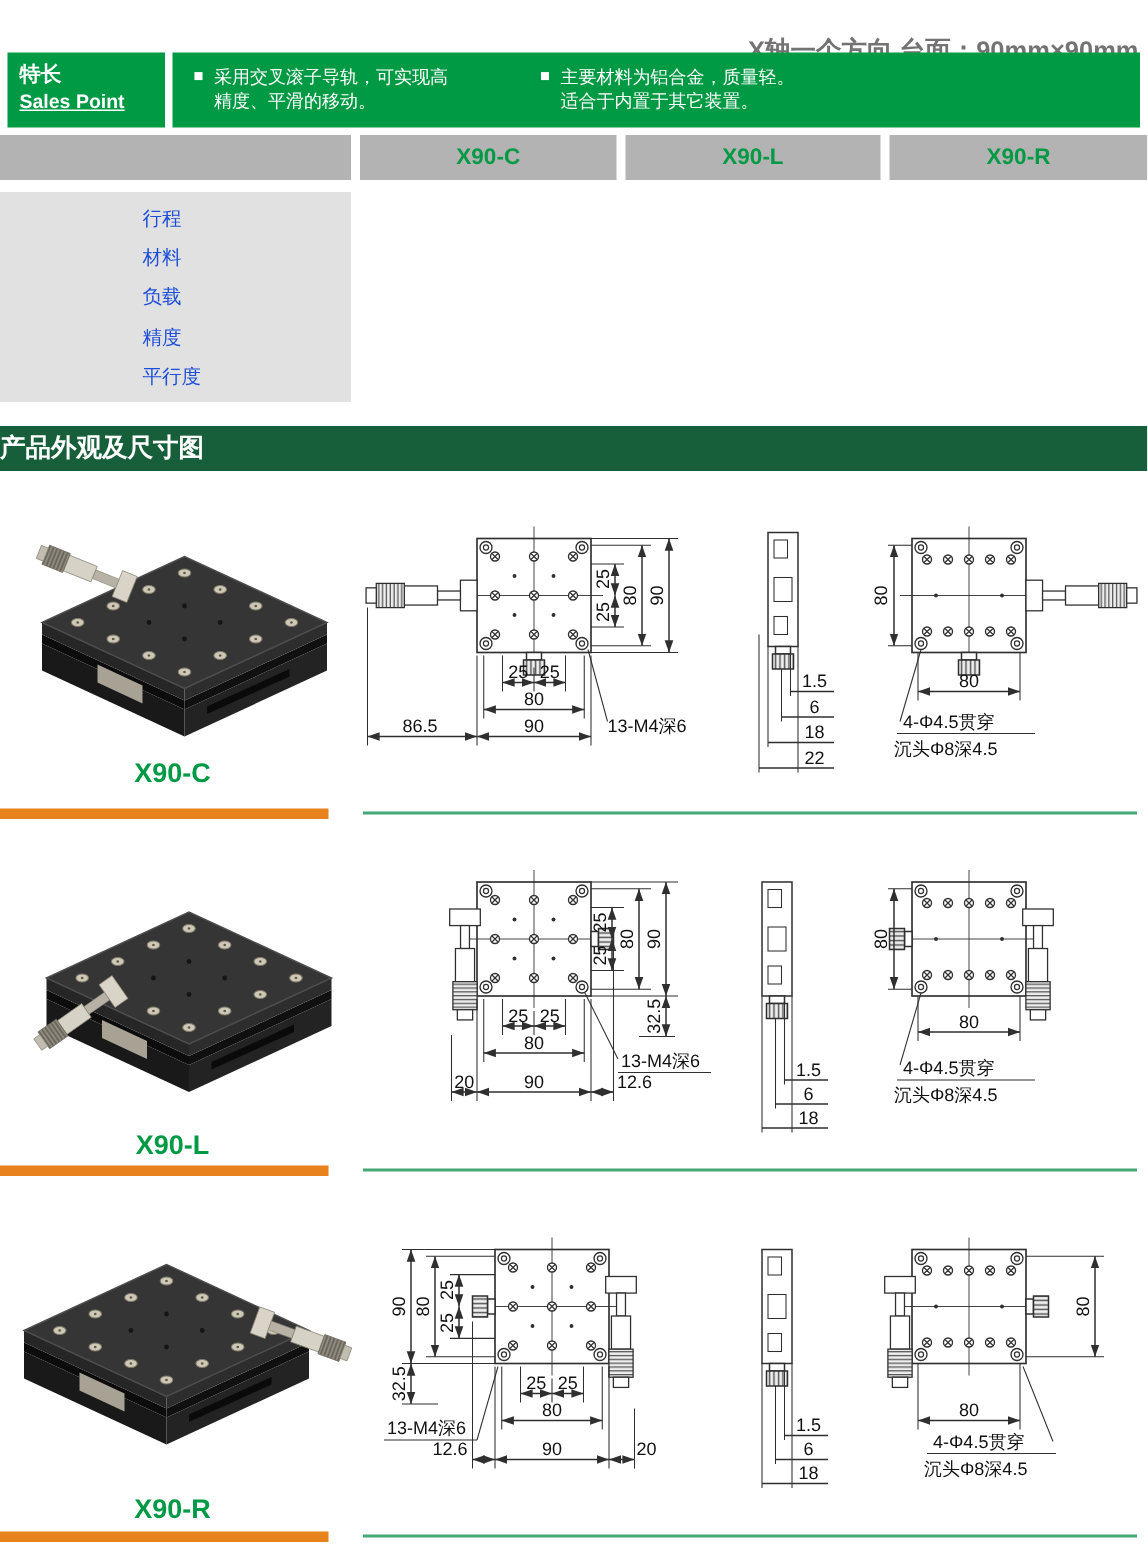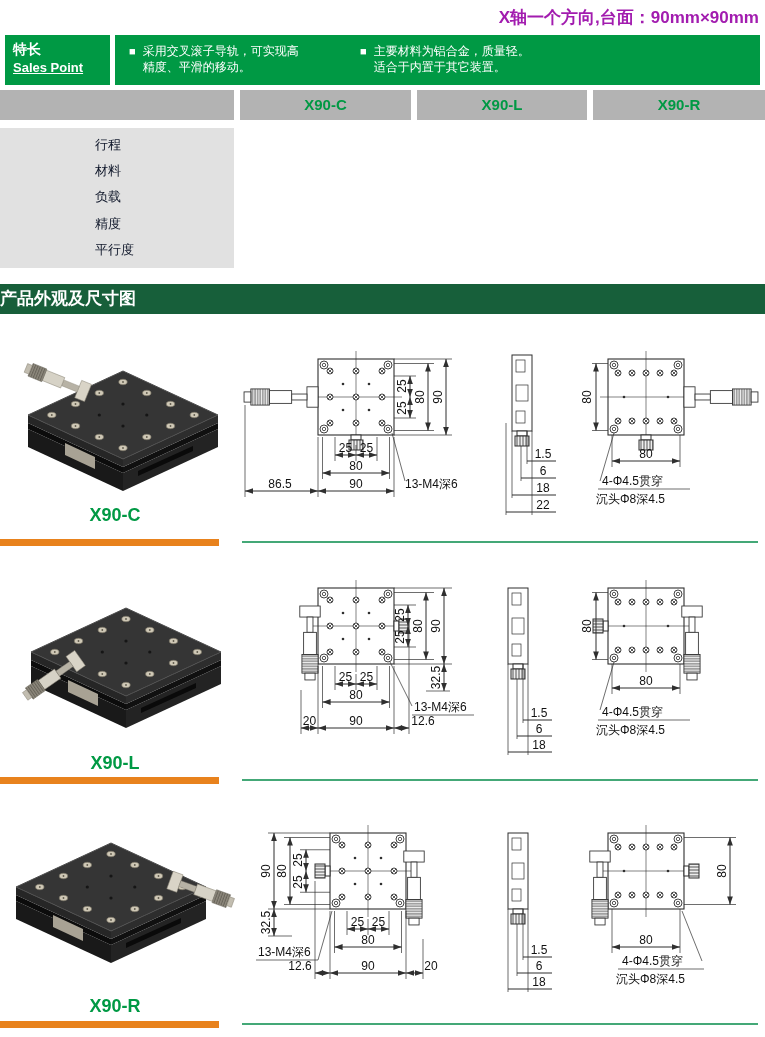--- a/index.html
+++ b/index.html
@@ -1,32 +1,32 @@
 <!DOCTYPE html>
 <html><head>
 <meta charset="utf-8">
 <style>
   html,body{margin:0;padding:0;background:#fff;}
   .page{position:relative;width:765px;height:1037px;background:#fff;overflow:hidden;
         font-family:"Liberation Sans","DejaVu Sans",sans-serif;}
   .abs{position:absolute;}
-  .top-title{top:6px;right:6px;font-size:17px;font-weight:bold;color:#a21caf;}
+  .top-title{top:22px;right:6px;font-size:17px;font-weight:bold;color:#737373;}
   .sales-box{left:5px;top:35px;width:105px;height:50px;background:#009944;color:#fff;box-sizing:border-box;padding:4px 0 0 8px;}
   .sales-box .cn{font-size:14px;font-weight:bold;line-height:20px;}
   .sales-box .en{font-size:13px;font-weight:bold;line-height:18px;text-decoration:underline;}
   .sales-bar{left:115px;top:35px;width:645px;height:50px;background:#009944;color:#fff;}
   .bullet{position:absolute;top:8px;display:flex;font-size:12px;line-height:16px;}
   .bullet .sq{margin-right:7px;font-size:11px;}
   .b1{left:14px;} .b2{left:245px;}
   .sh{top:90px;height:30px;background:#b3b3b3;text-align:center;line-height:30px;
       font-size:15px;font-weight:bold;color:#009944;}
   .sh0{left:0;width:234px;} .sh1{left:240px;width:171px;} .sh2{left:417px;width:170px;} .sh3{left:593px;width:172px;}
   .spec-labels{left:0;top:128px;width:234px;height:140px;background:#e1e1e1;display:flex;flex-direction:column;justify-content:space-around;box-sizing:border-box;padding:4px 0;}
   .spec-values{left:240px;top:128px;width:525px;height:140px;background:#e1e1e1;display:flex;flex-direction:column;justify-content:space-around;box-sizing:border-box;padding:4px 0;}
-  .srow{font-size:13px;color:#0f172a;line-height:17px;font-family:Liberation Mono, monospace;}
+  .srow{font-size:13px;color:#1d4ed8;line-height:17px;}
   .spec-labels .srow{padding-left:95px;}
   .spec-values .srow{text-align:center;}
   .banner{left:0;top:284px;width:765px;height:30px;background:#175f3a;color:#fff;
           font-size:17px;font-weight:bold;line-height:30px;box-sizing:border-box;}
   .p-label{width:230px;text-align:center;color:#009944;font-weight:bold;font-size:18px;}
   .obar{left:0;width:219px;height:7px;background:#e8821d;}
   .gline{left:242px;width:516px;height:2px;background:#44a877;}
   .dl{stroke:#2f2f2f;stroke-width:1;fill:none;}
   .xl{stroke:#2f2f2f;stroke-width:0.7;fill:none;}
   .cl{stroke:#2f2f2f;stroke-width:0.6;fill:none;}

